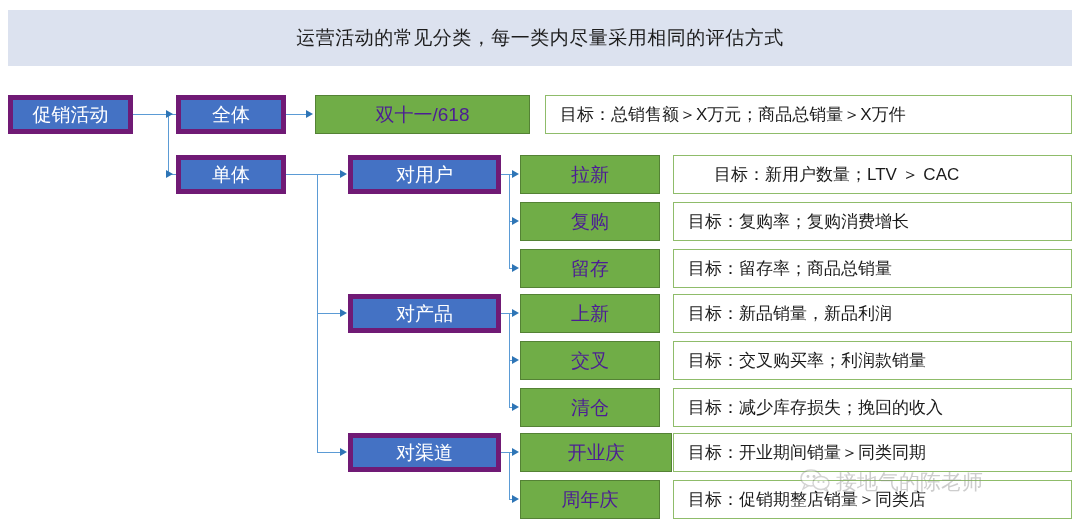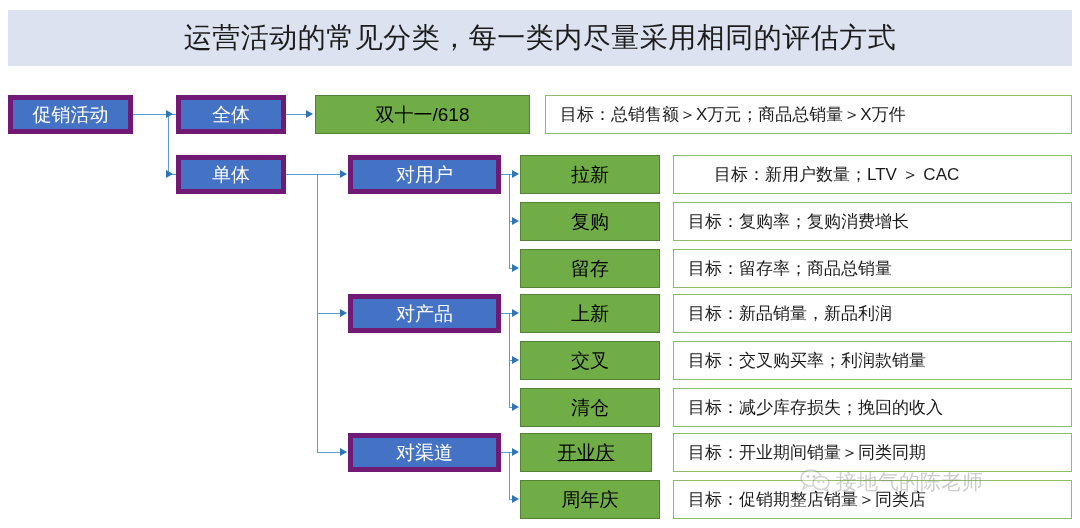--- a/index.html
+++ b/index.html
@@ -27,21 +27,21 @@
   }
   .header-title {
     position: absolute;
     left: 0;
     top: 0;
     width: 100%;
     height: 56px;
     display: flex;
     align-items: center;
     justify-content: center;
-    font-size: 28px;
+    font-size: 19px;
     color: #1c1c1c;
     letter-spacing: 0.5px;
     white-space: nowrap;
   }
 
   
   .node {
     position: absolute;
     box-sizing: border-box;
     display: flex;
@@ -51,21 +51,21 @@
     white-space: nowrap;
   }
   .node.blue {
     background: #4472c4;
     border: 5px solid #701a75;
     color: #ffffff;
   }
   .node.green {
     background: #70ad47;
     border: 1px solid #548235;
-    color: #000000;
+    color: #4c1d95;
   }
   .node.goal {
     background: #ffffff;
     border: 1px solid #8fbc6a;
     color: #1a1a1a;
     justify-content: flex-start;
     padding-left: 14px;
     font-size: 17px;
   }
 
@@ -182,21 +182,21 @@
 
   <div class="node green" style="left:520px; top:294px; width:140px; height:39px;">上新</div>
   <div class="node goal" style="left:673px; top:294px; width:399px; height:39px;">目标：新品销量，新品利润</div>
 
   <div class="node green" style="left:520px; top:341px; width:140px; height:39px;">交叉</div>
   <div class="node goal" style="left:673px; top:341px; width:399px; height:39px;">目标：交叉购买率；利润款销量</div>
 
   <div class="node green" style="left:520px; top:388px; width:140px; height:39px;">清仓</div>
   <div class="node goal" style="left:673px; top:388px; width:399px; height:39px;">目标：减少库存损失；挽回的收入</div>
 
-  <div class="node green" style="left:520px; top:433px; width:132px; height:39px;text-decoration:underline;">开业庆</div>
+  <div class="node green" style="left:520px; top:433px; width:152px; height:39px;">开业庆</div>
   <div class="node goal" style="left:673px; top:433px; width:399px; height:39px;">目标：开业期间销量＞同类同期</div>
 
   <div class="node green" style="left:520px; top:480px; width:140px; height:39px;">周年庆</div>
   <div class="node goal" style="left:673px; top:480px; width:399px; height:39px;">目标：促销期整店销量＞同类店</div>
 
   <div class="watermark">
     <span class="wm-logo">
       <svg width="30" height="24" viewBox="0 0 30 24" aria-hidden="true">
         <ellipse cx="11" cy="10" rx="10" ry="8" fill="#ffffff" stroke="#9a9a9a" stroke-width="1.4"></ellipse>
         <path d="M5 16 L3 21 L8 18 Z" fill="#ffffff" stroke="#9a9a9a" stroke-width="1.4"></path>

